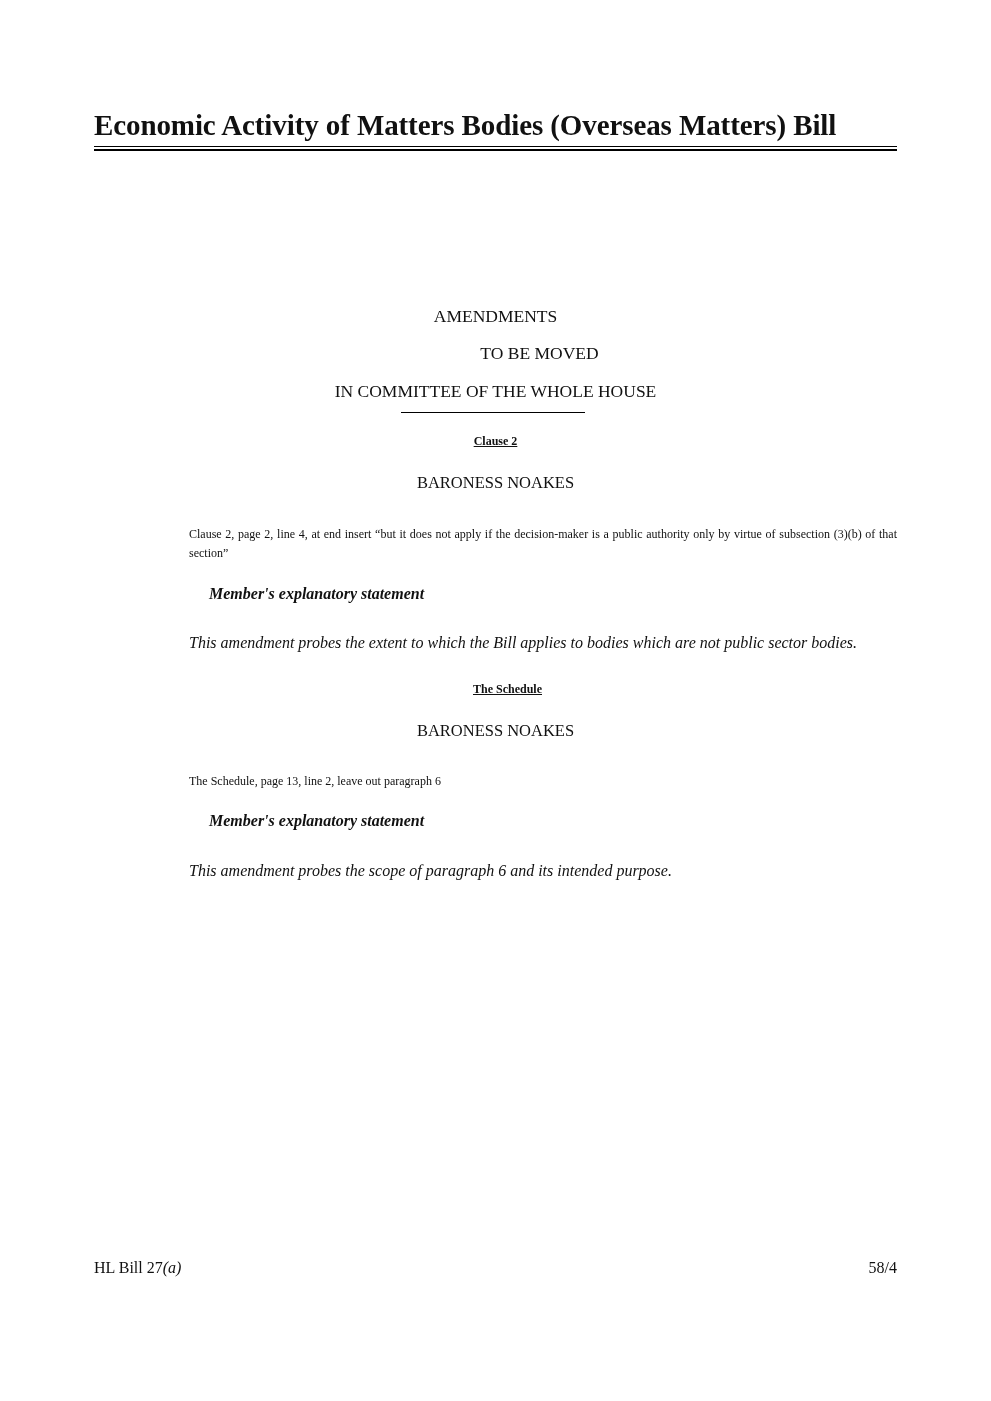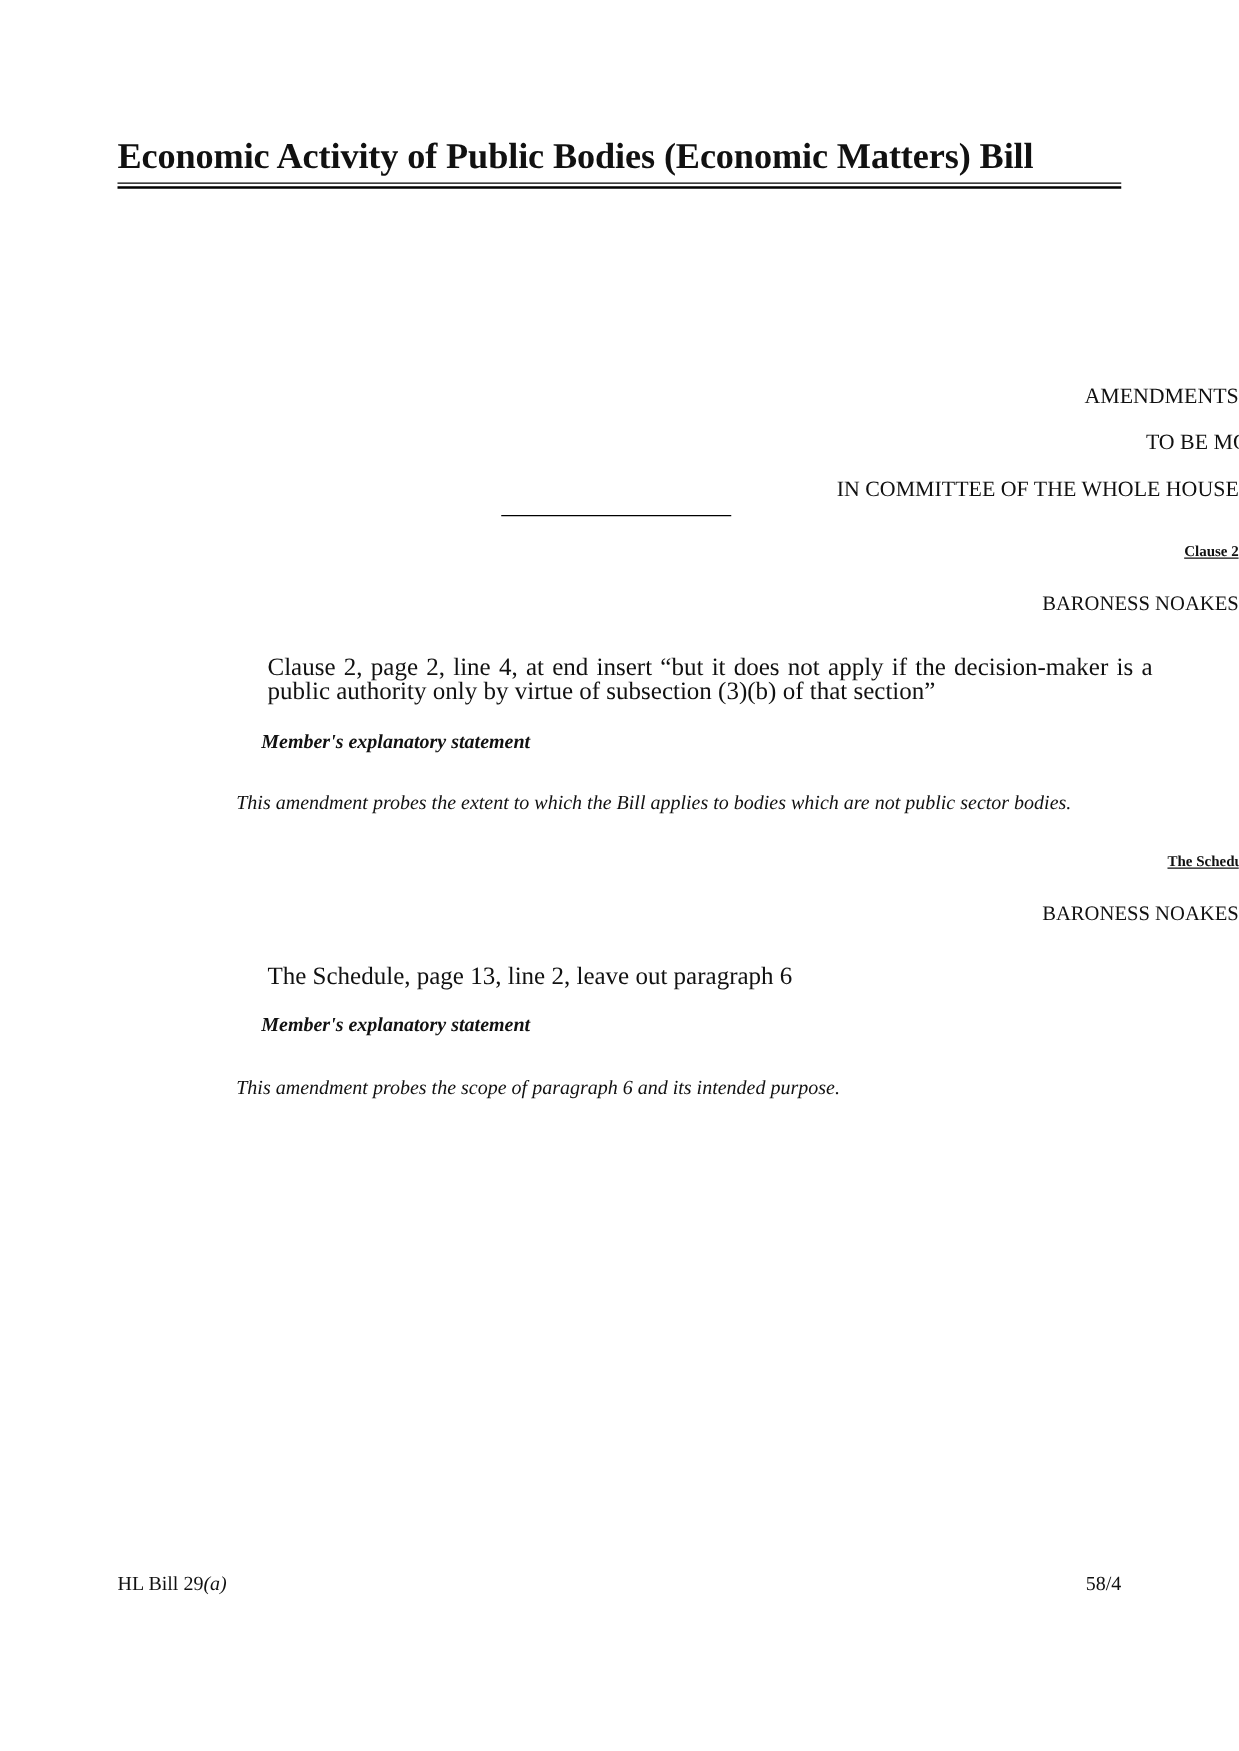--- a/index.html
+++ b/index.html
@@ -40,43 +40,42 @@
       left: 94px;
       top: 149px;
       width: 803px;
       height: 2px;
       background: #000;
     }
     .center-line {
       position: absolute;
       left: 0;
       width: 991px;
-      text-align: right;
+      text-align: center;
       font-size: 17.5px;
       line-height: 22px;
       white-space: nowrap;
     }
     .short-rule {
       position: absolute;
       left: 401px;
       top: 412px;
       width: 184px;
       height: 1px;
       background: #000;
     }
     .bold { font-weight: bold; font-size: 12px; text-decoration: underline; }
     .member { font-size: 16.5px; }
     .para {
       position: absolute;
       left: 189px;
       width: 708px;
-      font-size: 20px;
+      font-size: 12px;
       line-height: 19px;
       text-align: justify;
-      margin-left: 25px;
     }
     .exp-heading {
       position: absolute;
       left: 189px;
       width: 708px;
       font-size: 16px;
       font-weight: bold;
       font-style: italic;
       line-height: 20px;
       margin-left: 20px;
@@ -101,35 +100,35 @@
       position: absolute;
       right: 94px;
       top: 1258px;
       font-size: 16px;
       line-height: 20px;
     }
   </style>
 </head>
 <body>
 
-<h1 class="title">Economic Activity of Public Bodies (Economic Matters) Bill</h1>
+<h1 class="title">Economic Activity of Matters Bodies (Overseas Matters) Bill</h1>
 <div class="rule-thin"></div>
 <div class="rule-thick"></div>
 
 <div class="center-line" style="top:305px;">AMENDMENTS</div>
 <div class="center-line" style="top:342px;margin-left:44px;">TO BE MOVED</div>
 <div class="center-line" style="top:380px;">IN COMMITTEE OF THE WHOLE HOUSE</div>
 <div class="short-rule"></div>
 
 <div class="center-line bold" style="top:430px;">Clause 2</div>
 <div class="center-line member" style="top:472px;">BARONESS NOAKES</div>
 <div class="para" style="top:525px;">Clause 2, page 2, line 4, at end insert “but it does not apply if the decision-maker is a public authority only by virtue of subsection (3)(b) of that section”</div>
 <div class="exp-heading" style="top:584px;">Member's explanatory statement</div>
 <div class="exp-text" style="top:604px;">This amendment probes the extent to which the Bill applies to bodies which are not public sector bodies.</div>
 
 <div class="center-line bold" style="top:678px;margin-left:12px;">The Schedule</div>
 <div class="center-line member" style="top:720px;">BARONESS NOAKES</div>
 <div class="para" style="top:772px;">The Schedule, page 13, line 2, leave out paragraph 6</div>
 <div class="exp-heading" style="top:811px;">Member's explanatory statement</div>
 <div class="exp-text" style="top:832px;">This amendment probes the scope of paragraph 6 and its intended purpose.</div>
 
-<div class="footer-left"><span>HL Bill 29</span><i>(a)</i></div>
+<div class="footer-left"><span>HL Bill 27</span><i>(a)</i></div>
 <div class="footer-right">58/4</div>
 
 </body></html>

